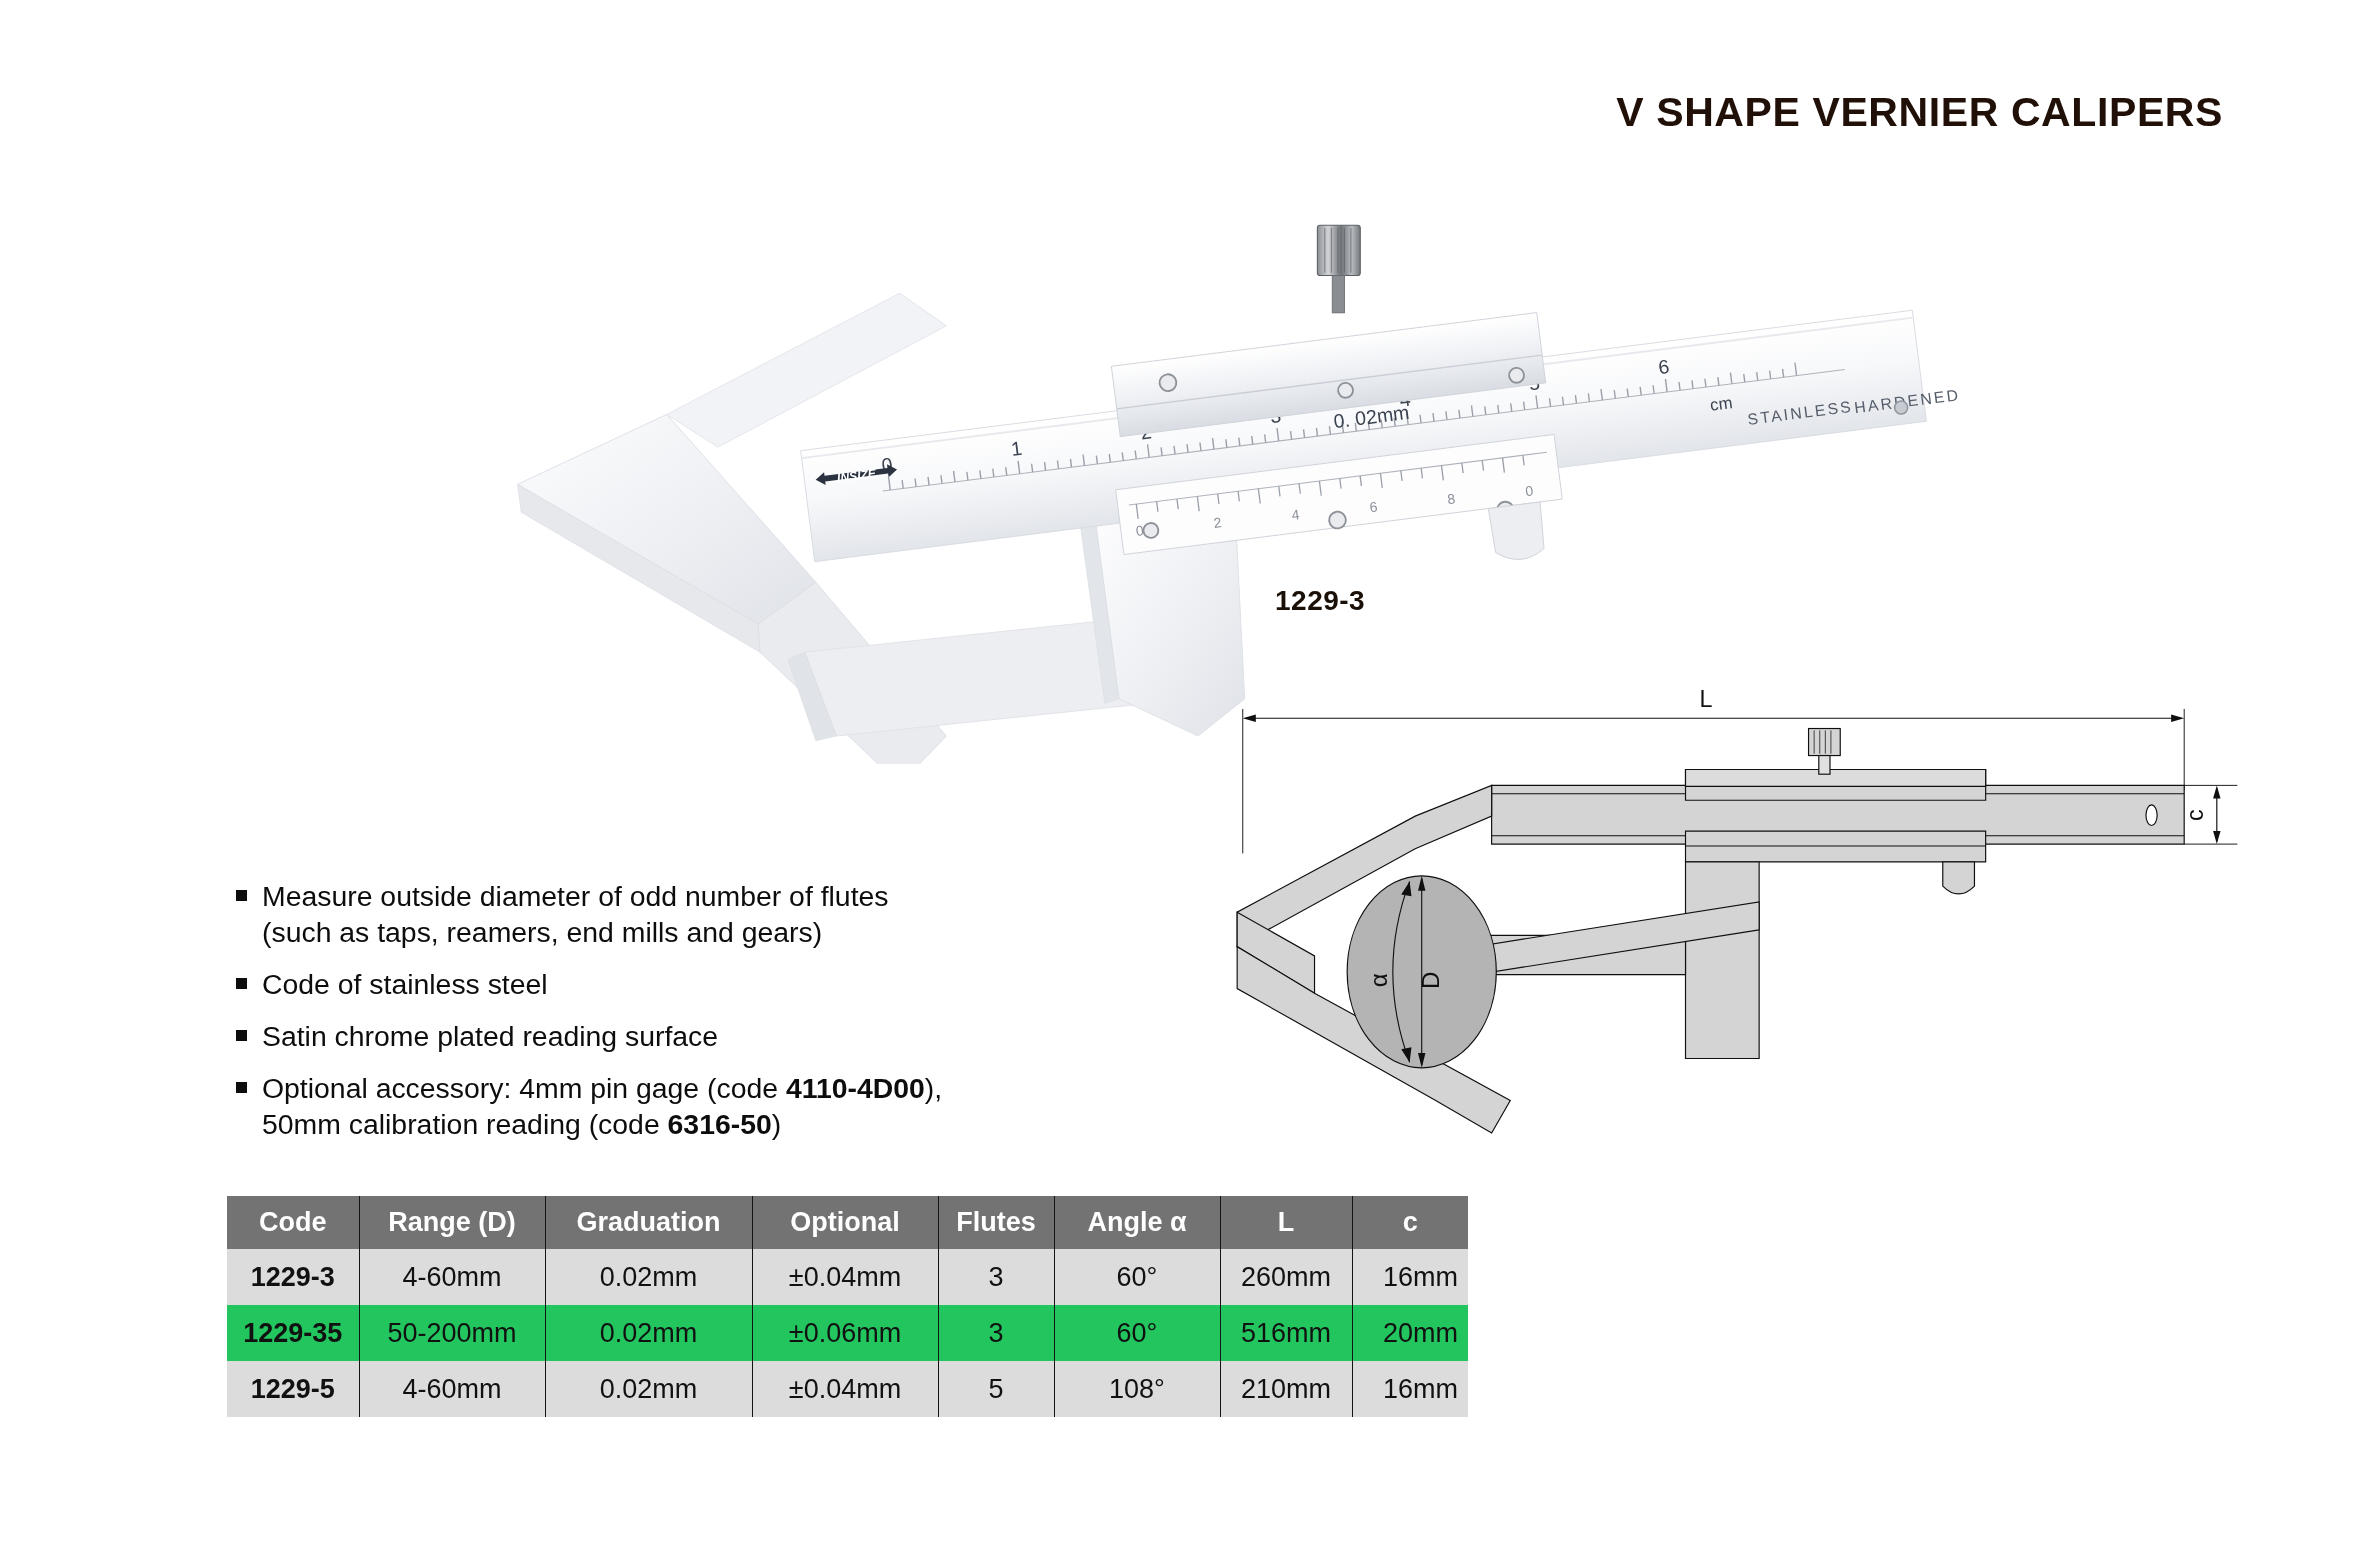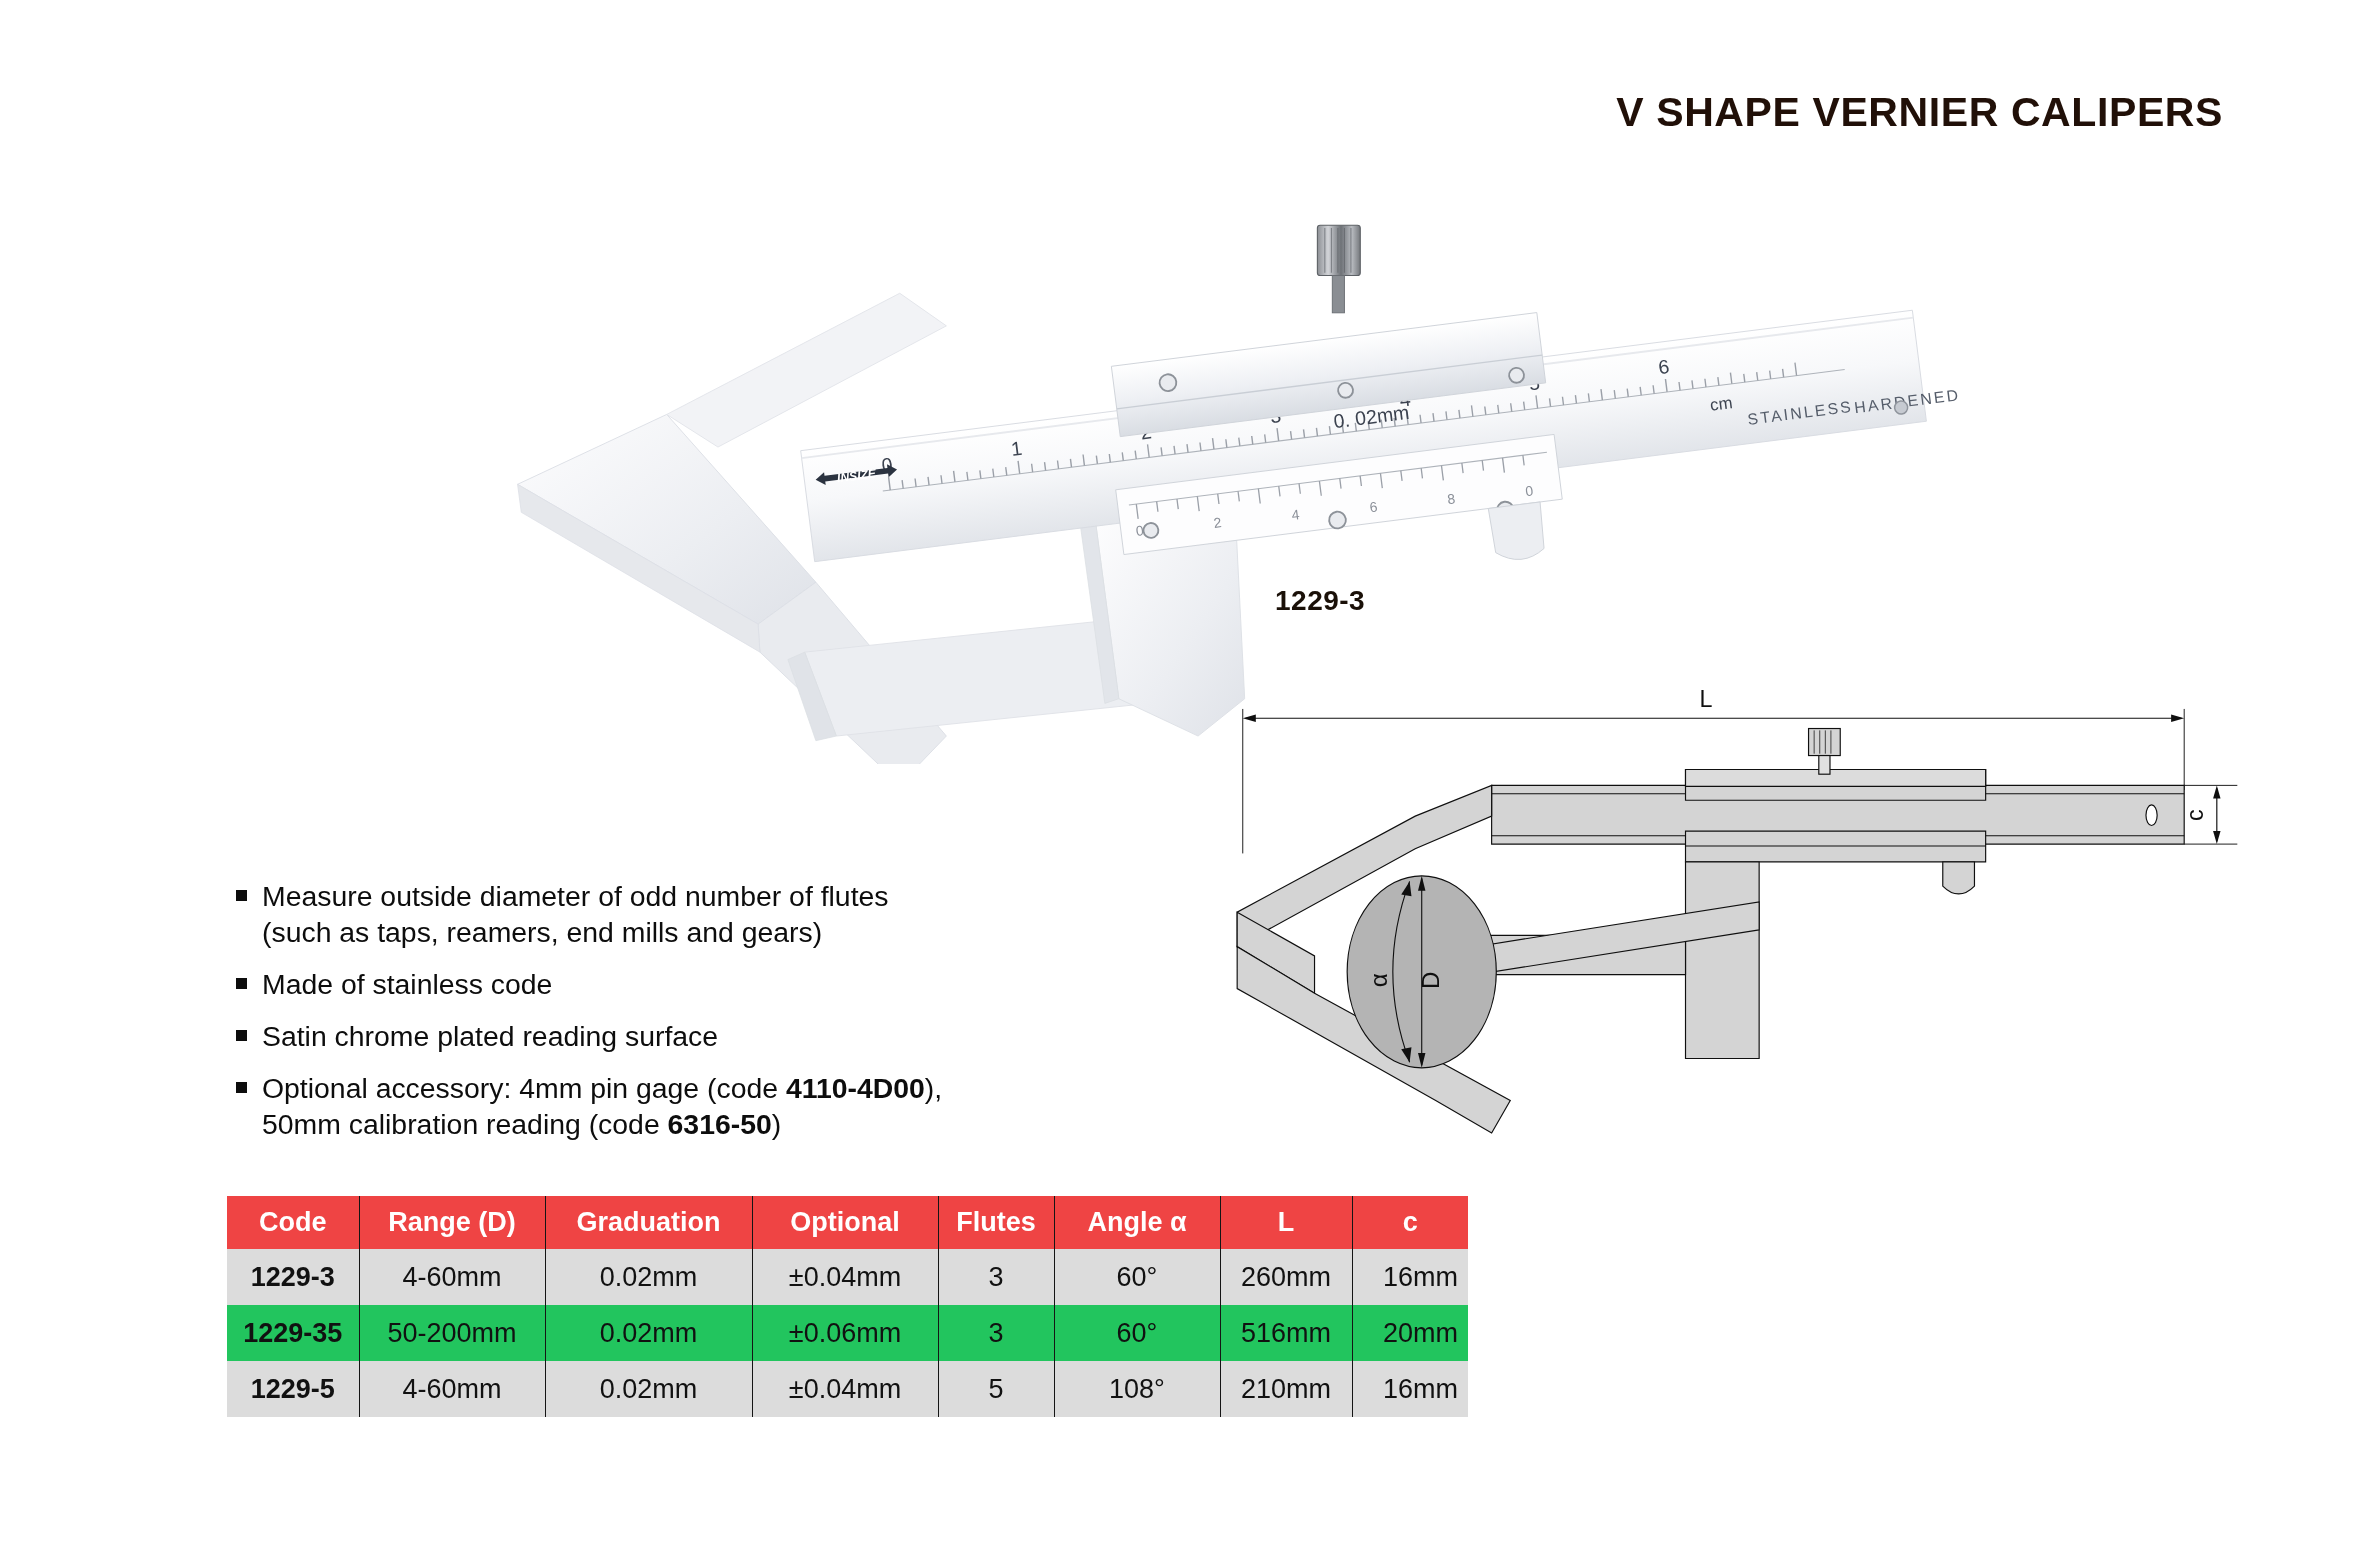--- a/index.html
+++ b/index.html
@@ -74,21 +74,21 @@
   #drawing svg{display:block;}
 
   
   #spec-table{
     position:absolute;
     left:227px;top:1196px;
     border-collapse:collapse;
     table-layout:fixed;
   }
   #spec-table th{
-    background:#ef4444;
+    background:#737373;
     color:#ffffff;
     font-size:27px;
     font-weight:bold;
     height:53px;
     text-align:center;
     vertical-align:middle;
     border-right:1.9px solid #151515;
     padding:0 3.7px;
     white-space:nowrap;
   }
@@ -338,21 +338,21 @@
 
   <div id="features">
     <ul>
       <li>
         <span class="sq"></span>
         <span>Measure outside diameter of odd number of flutes</span><br>
         <span>(such as taps, reamers, end mills and gears)</span>
       </li>
       <li>
         <span class="sq"></span>
-        <span>Made of stainless code</span>
+        <span>Code of stainless steel</span>
       </li>
       <li>
         <span class="sq"></span>
         <span>Satin chrome plated reading surface</span>
       </li>
       <li>
         <span class="sq"></span>
         <span>Optional accessory: 4mm pin gage (code </span><b>4110-4D00</b><span>),</span><br>
         <span>50mm calibration reading (code </span><b>6316-50</b><span>)</span>
       </li>

